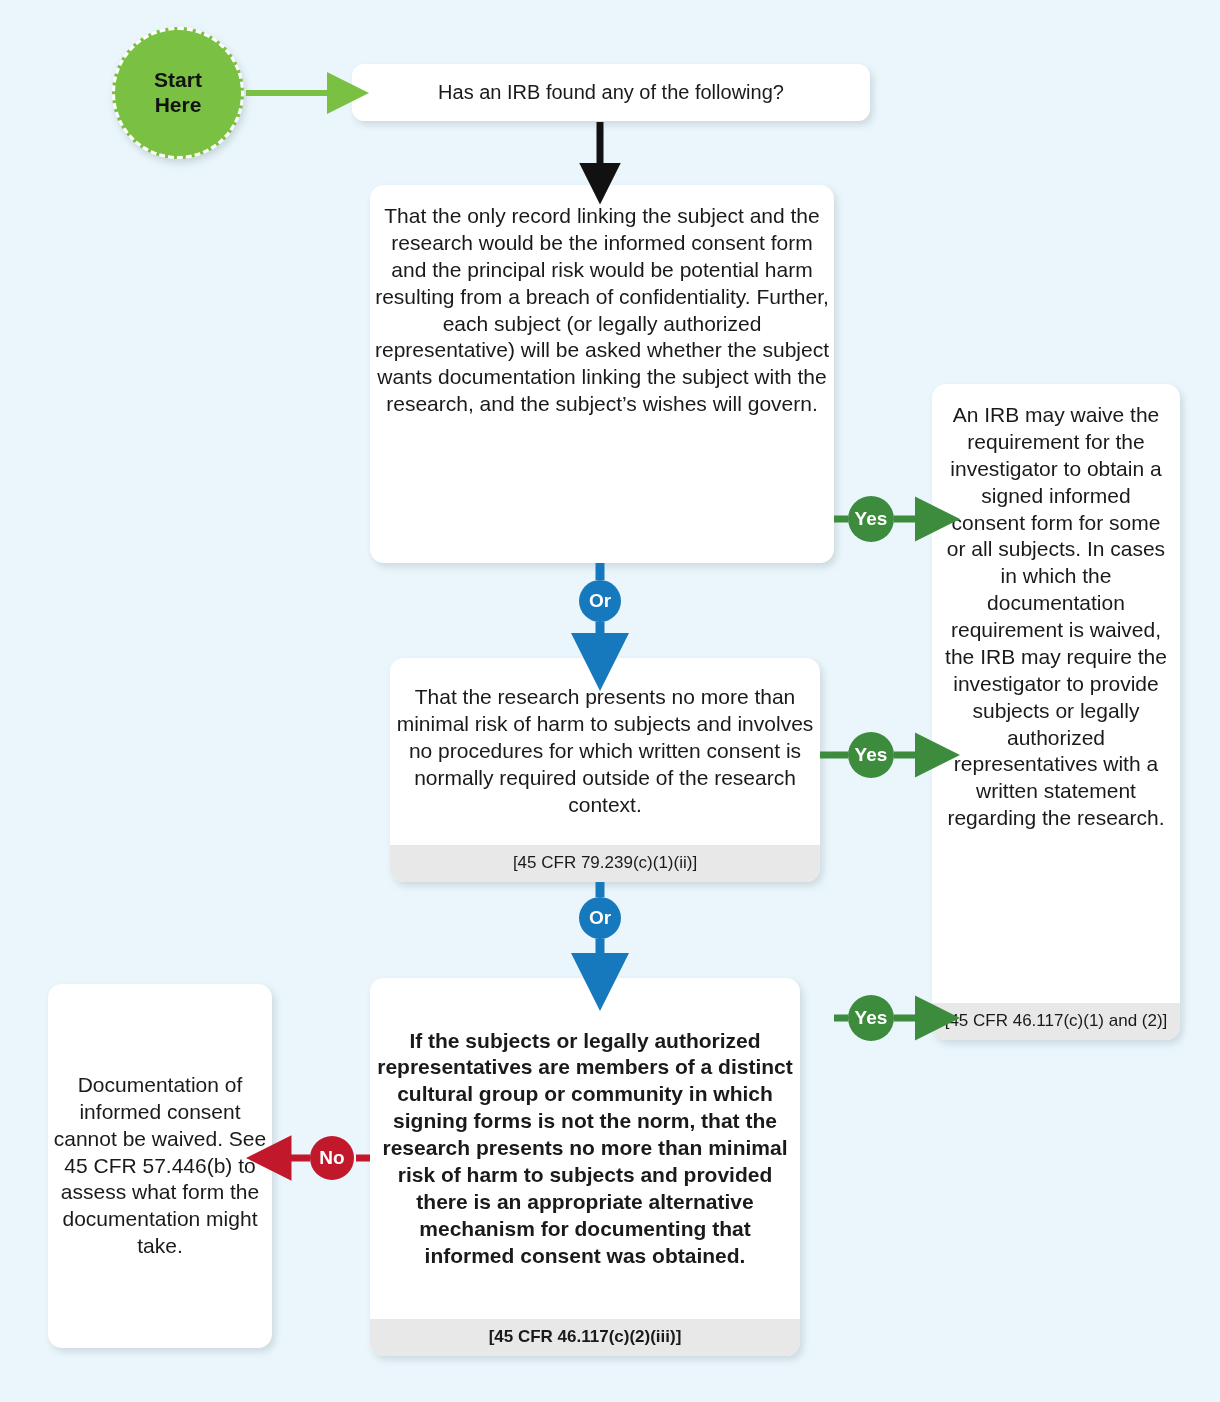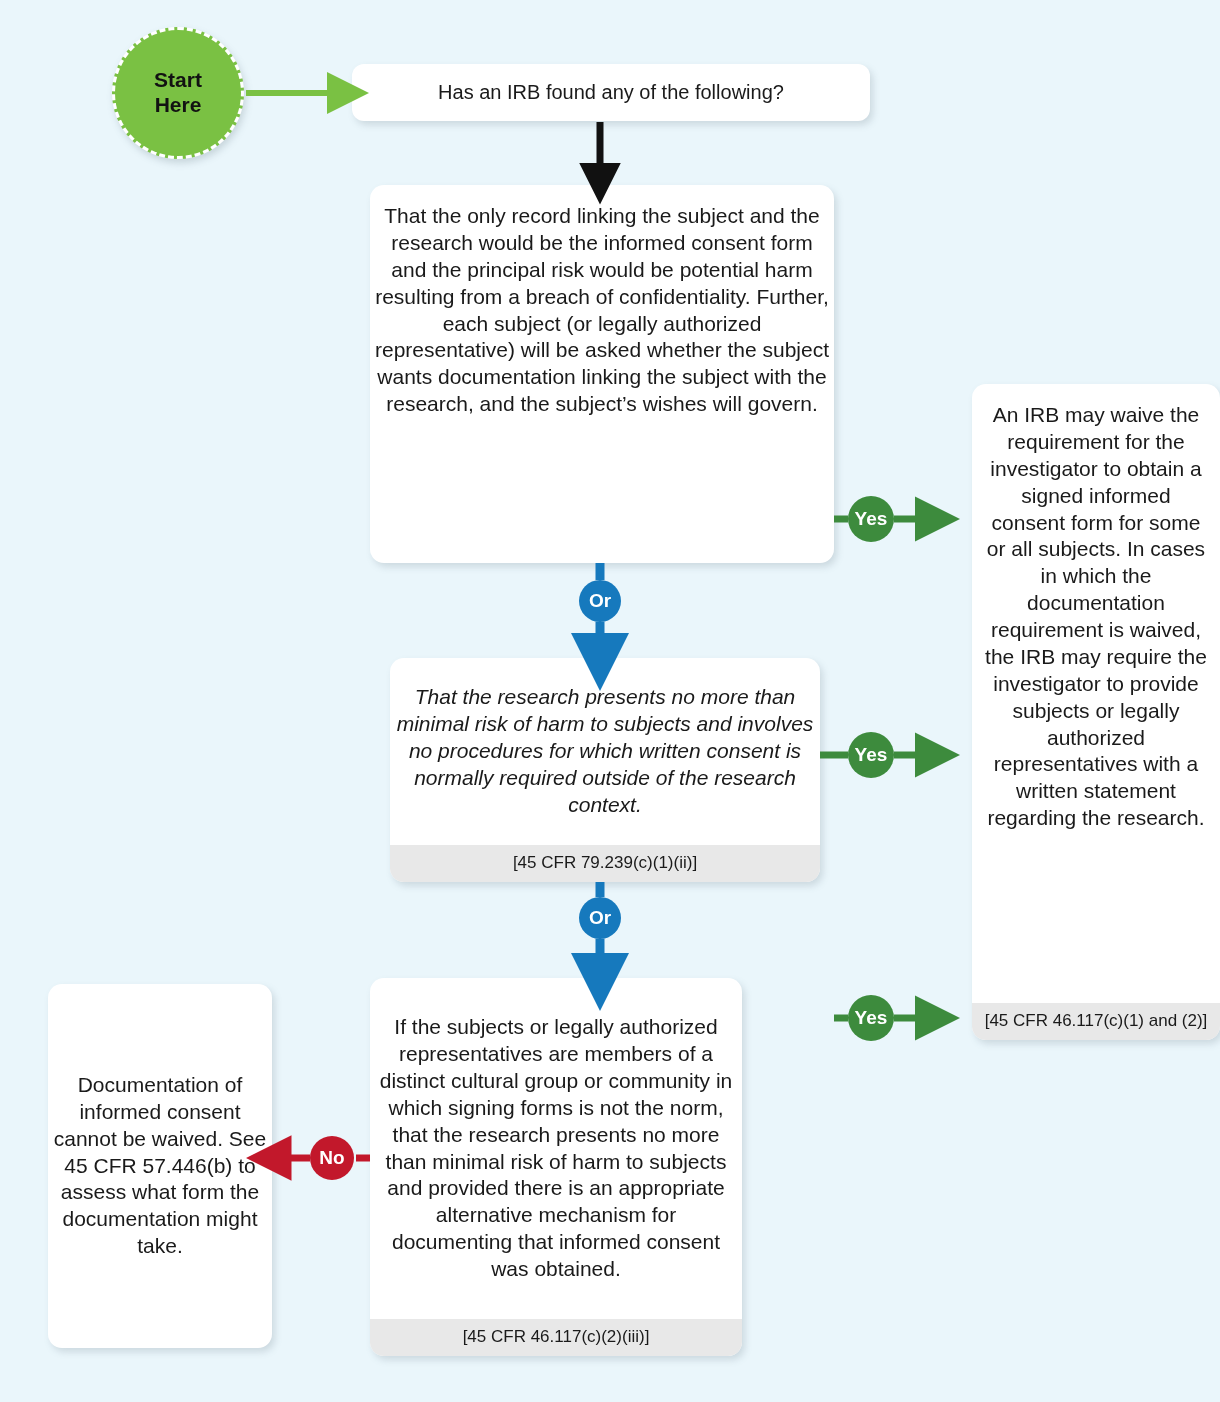--- a/index.html
+++ b/index.html
@@ -75,27 +75,27 @@
     border-radius: 12px;
     justify-content: center;
   }
   #question-box .card-body { font-size: 20px; padding: 20px 12px; }
 
   
   #criterion-1 { left: 370px; top: 185px; width: 464px; height: 378px; }
   #criterion-1 .card-body { font-size: 21px; align-items: flex-start; padding-top: 18px; }
 
   #criterion-2 { left: 390px; top: 658px; width: 430px; height: 224px; }
-  #criterion-2 .card-body { font-size: 21px; font-style: italic; }
-
-  #criterion-3 { left: 370px; top: 978px; width: 372px; height: 378px; }
+  #criterion-2 .card-body { font-size: 21px; }
+
+  #criterion-3 { left: 370px; top: 978px; width: 430px; height: 378px; font-weight: bold; }
   #criterion-3 .card-body { font-size: 21px; }
 
   
-  #outcome-waive { left: 972px; top: 384px; width: 248px; height: 656px; }
+  #outcome-waive { left: 932px; top: 384px; width: 248px; height: 656px; }
   #outcome-waive .card-body { font-size: 21px; padding: 18px 12px 6px 12px; align-items: flex-start; }
   #outcome-waive .card-footer { font-size: 17px; }
 
   #outcome-no-waiver { left: 48px; top: 984px; width: 224px; height: 364px; }
   #outcome-no-waiver .card-body { font-size: 21px; }
 
   
   .badge {
     position: absolute;
     border-radius: 50%;

